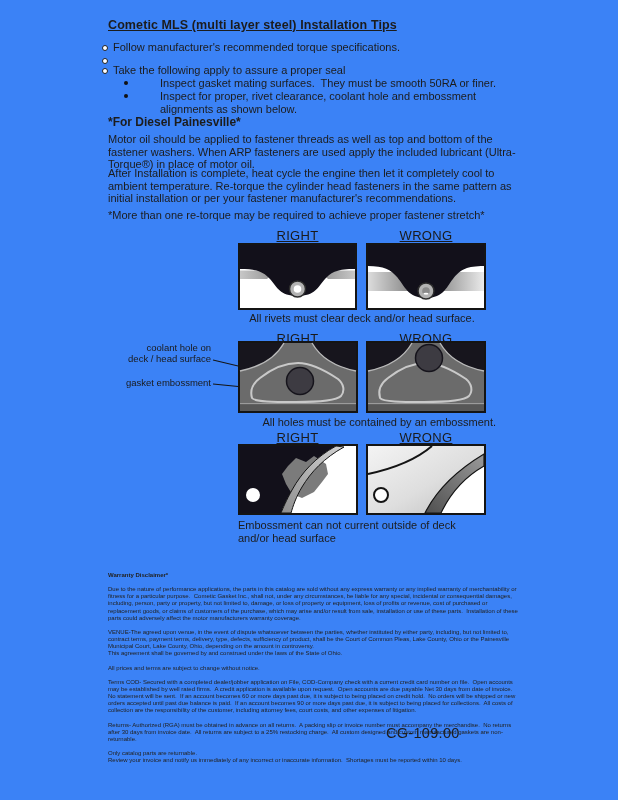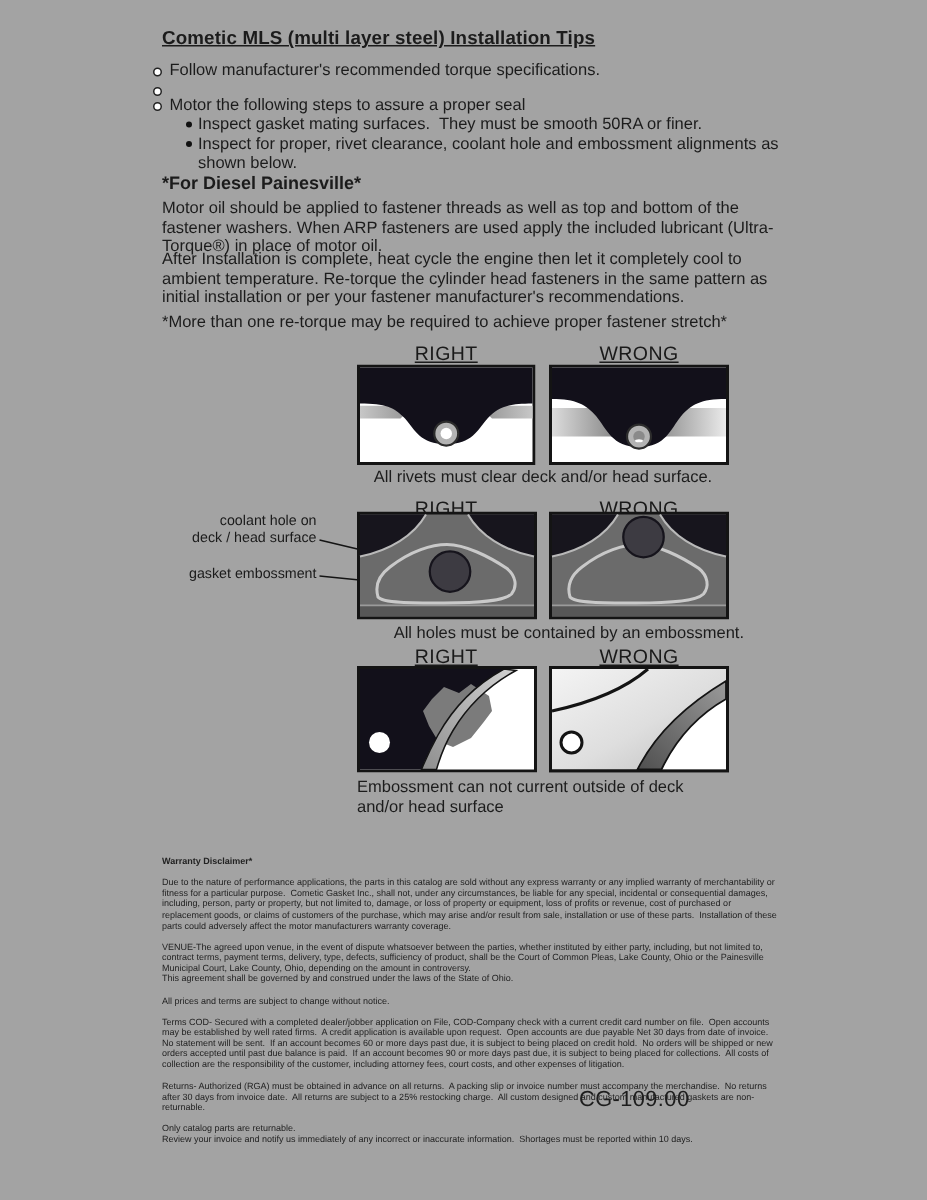--- a/index.html
+++ b/index.html
@@ -1,31 +1,31 @@
 <!DOCTYPE html>
 <html><head>
 <meta charset="utf-8">
 <style>
   html,body { margin:0; padding:0; background:#ffffff; }
   .page {
-    position:relative; width:618px; height:800px; background:#a3a3a3;
+    position:relative; width:618px; height:800px; background:#3b82f6;
     font-family:"Liberation Sans", sans-serif; color:#1c1c1c; overflow:hidden;
   }
   .abs { position:absolute; }
   .doc-title {
     left:108px; top:18px; font-size:12.5px; font-weight:bold;
     text-decoration:underline; letter-spacing:0.1px;
   }
   .bullets { left:102px; top:41px; width:420px; font-size:11px; line-height:13px; }
   .b-row { display:flex; align-items:flex-start; }
   .b-marker {
     flex:0 0 auto; width:4px; height:4px; border:1px solid #222; border-radius:50%;
     margin:4px 5px 0 0; background:#fff;
   }
-  .sb-row { display:flex; align-items:flex-start; margin-left:22px; }
+  .sb-row { display:flex; align-items:flex-start; margin-left:22px;gap:28px; }
   .sb-marker {
     flex:0 0 auto; width:4px; height:4px; border-radius:50%; background:#111;
     margin:4px 4px 0 0;
   }
   .b-text { white-space:pre-wrap; }
   .h2 { left:108px; top:115px; font-size:12px; font-weight:bold; }
   .para { font-size:11px; line-height:12.5px; white-space:pre-wrap; }
   .p1 { left:108px; top:133px; width:418px; }
   .p2 { left:108px; top:167px; width:418px; }
   .note { left:108px; top:209px; font-size:11px; }
@@ -57,21 +57,21 @@
   <div class="abs bullets">
     <div class="b-row">
       <span class="b-marker"></span>
       <span class="b-text">Follow manufacturer's recommended torque specifications.</span>
     </div>
     <div class="b-row">
       <span class="b-marker"></span>
     </div>
     <div class="b-row">
       <span class="b-marker"></span>
-      <span class="b-text">Motor the following steps to assure a proper seal</span>
+      <span class="b-text">Take the following apply to assure a proper seal</span>
     </div>
     <div class="sb-row">
       <span class="sb-marker"></span>
       <span class="b-text">Inspect gasket mating surfaces.  They must be smooth 50RA or finer.</span>
     </div>
     <div class="sb-row">
       <span class="sb-marker"></span>
       <span class="b-text">Inspect for proper, rivet clearance, coolant hole and embossment alignments as shown below.</span>
     </div>
   </div>

